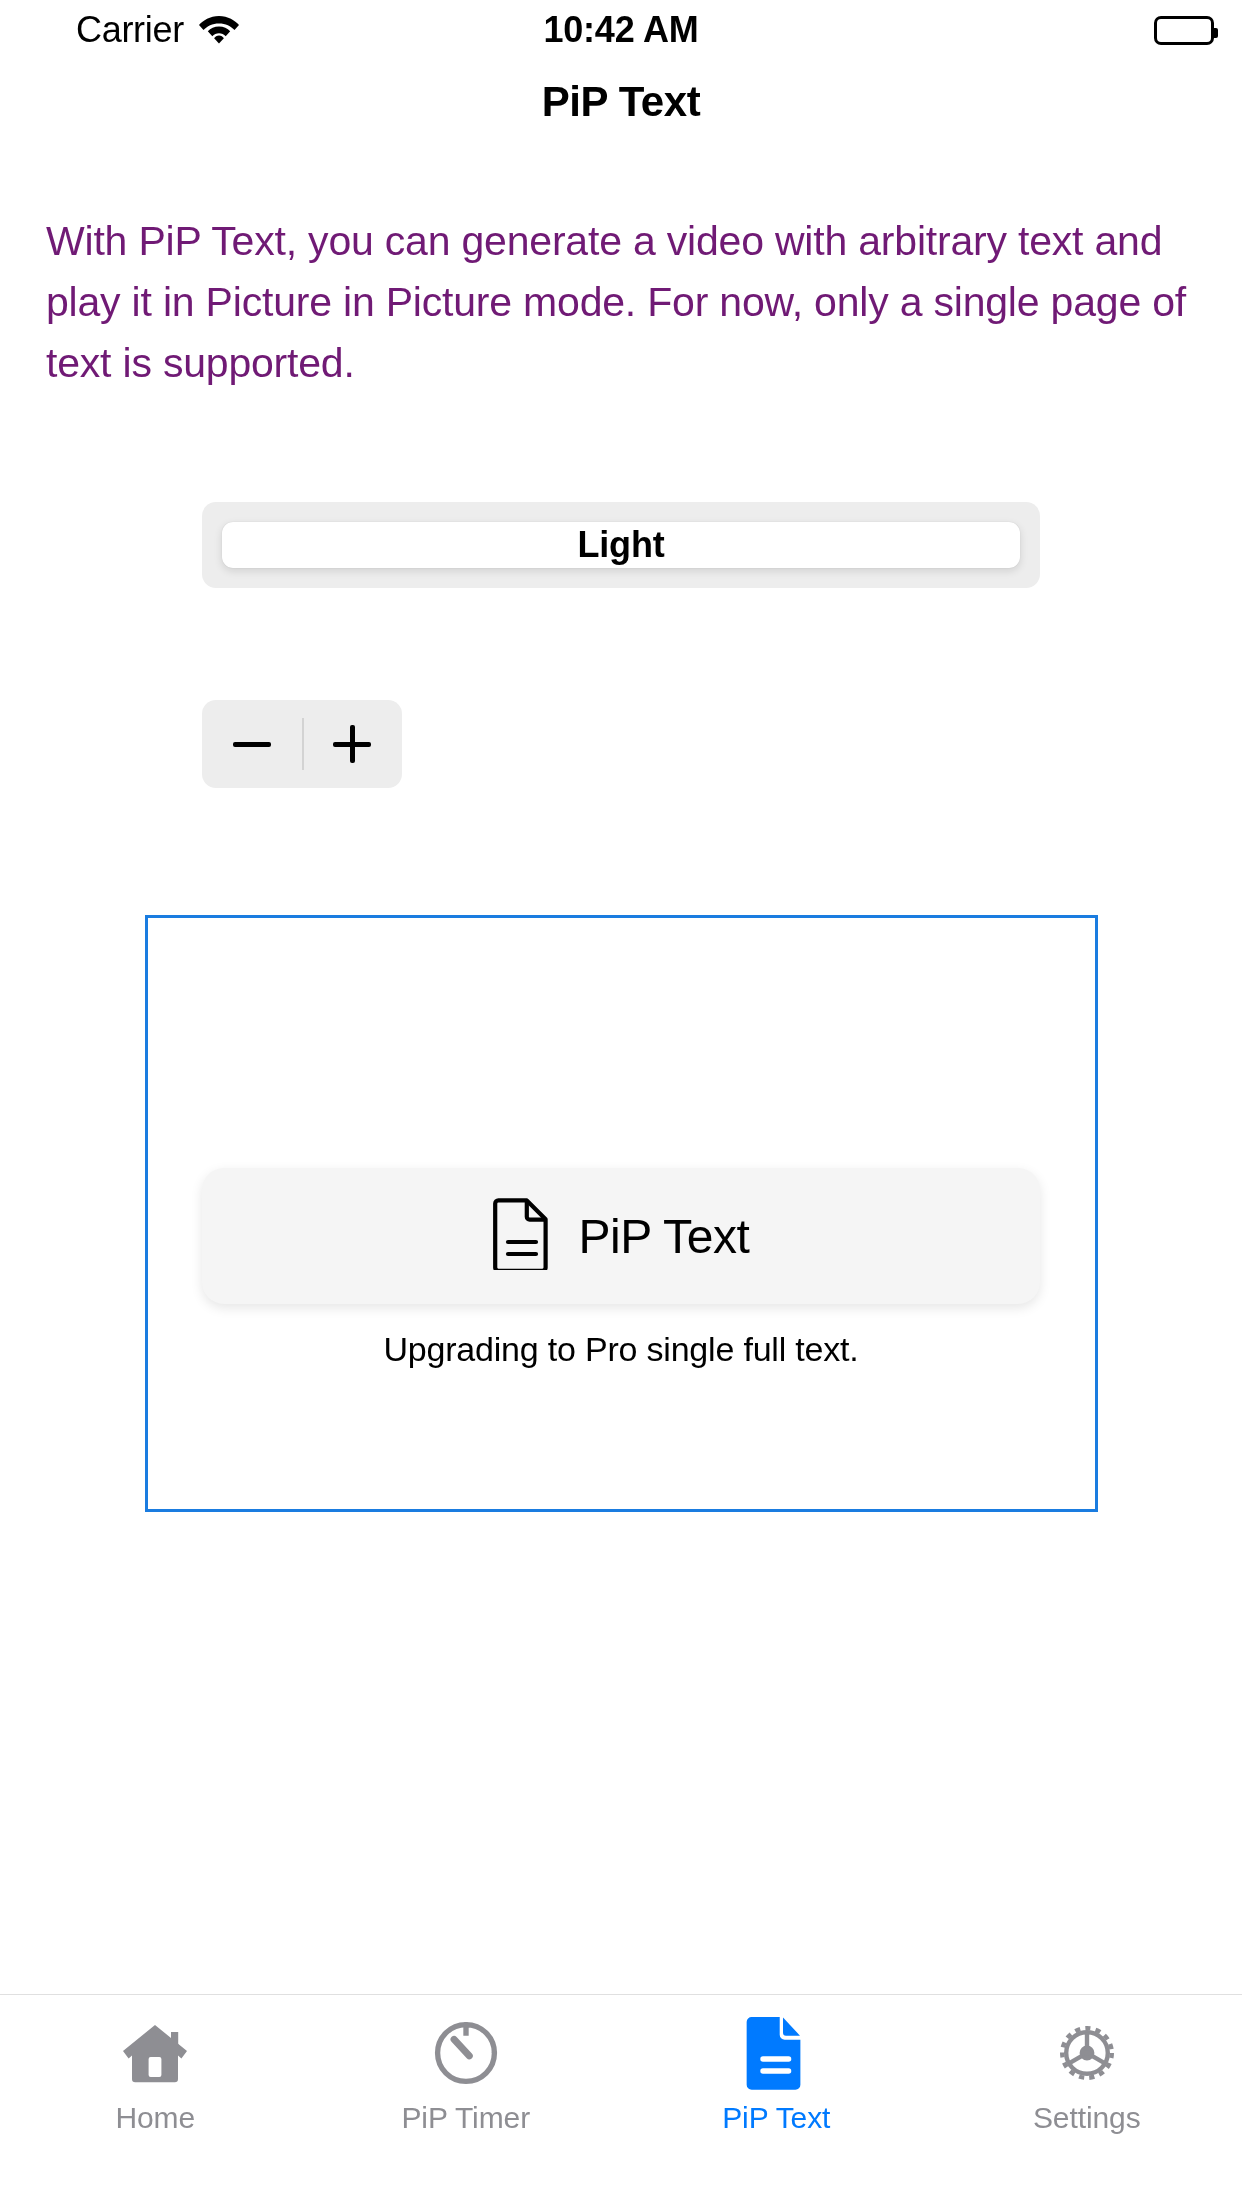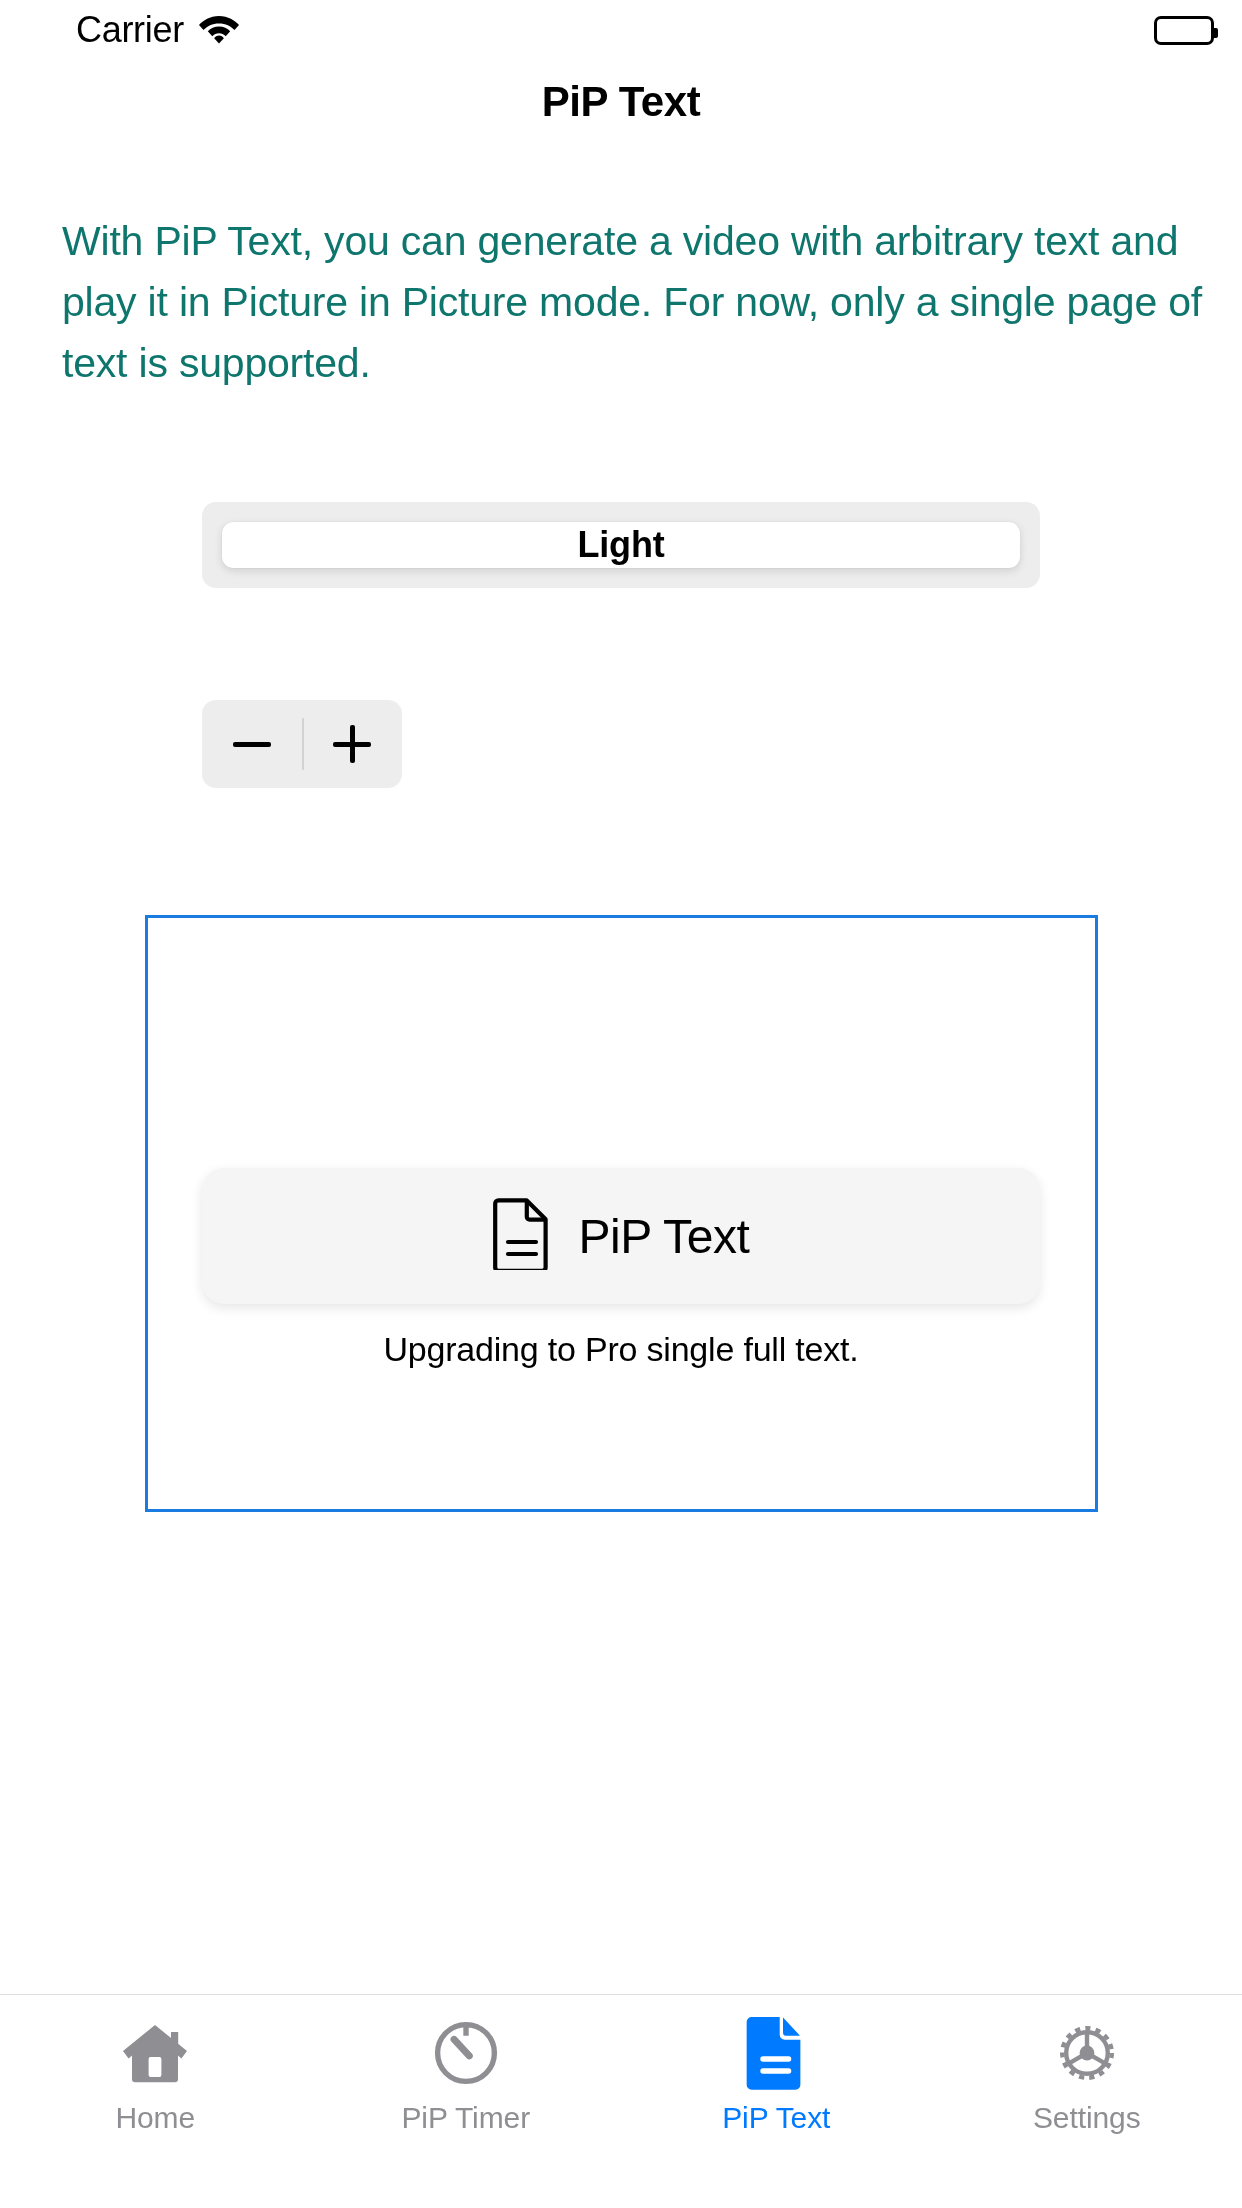--- a/index.html
+++ b/index.html
@@ -100,26 +100,26 @@
   .content {
     position: absolute;
     top: 144px; left: 0;
     width: 1242px;
     height: 1886px;
   }
 
   .intro-paragraph {
     position: absolute;
     top: 26px;
-    left: 62px;
+    left: 46px;
     width: 1152px;
     font-size: 41px;
     line-height: 61px;
     letter-spacing: -0.2px;
-    color: #0f766e;
+    color: #701a75;
   }
 
   
   .segmented {
     position: absolute;
     top: 358px;
     left: 202px;
     width: 838px;
     height: 86px;
     background: #ededed;
@@ -301,20 +301,21 @@
   <div class="status-left">
     <span class="carrier-text">Carrier</span>
     <span class="wifi-icon">
       <svg width="42" height="32" viewBox="0 0 42 32">
         <path d="M21 4 C12 4 5 8.5 1 13 L5.5 18 C9 14.2 14.5 11.5 21 11.5 C27.5 11.5 33 14.2 36.5 18 L41 13 C37 8.5 30 4 21 4 Z" fill="#000"></path>
         <path d="M21 14.5 C16.5 14.5 12.5 16.5 9.8 19.3 L14.3 24.3 C16 22.4 18.4 21.2 21 21.2 C23.6 21.2 26 22.4 27.7 24.3 L32.2 19.3 C29.5 16.5 25.5 14.5 21 14.5 Z" fill="#000"></path>
         <path d="M21 23.5 C18.9 23.5 17.1 24.7 16.1 26.2 L21 31.5 L25.9 26.2 C24.9 24.7 23.1 23.5 21 23.5 Z" fill="#000"></path>
       </svg>
     </span>
   </div>
+  <div class="status-time">10:42 AM</div>
   <div class="status-right">
     <span class="battery">
       <span class="battery-fill"></span>
     </span>
   </div>
 </div>
 
 <div class="nav-bar">
   <div class="nav-title">PiP Text</div>
 </div>

